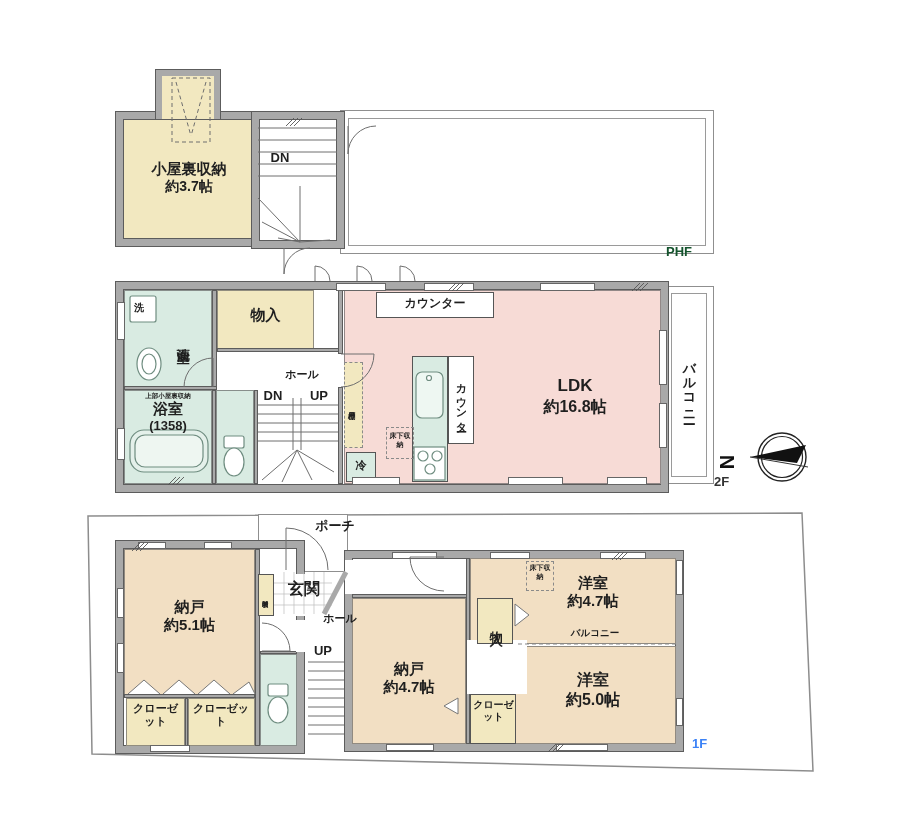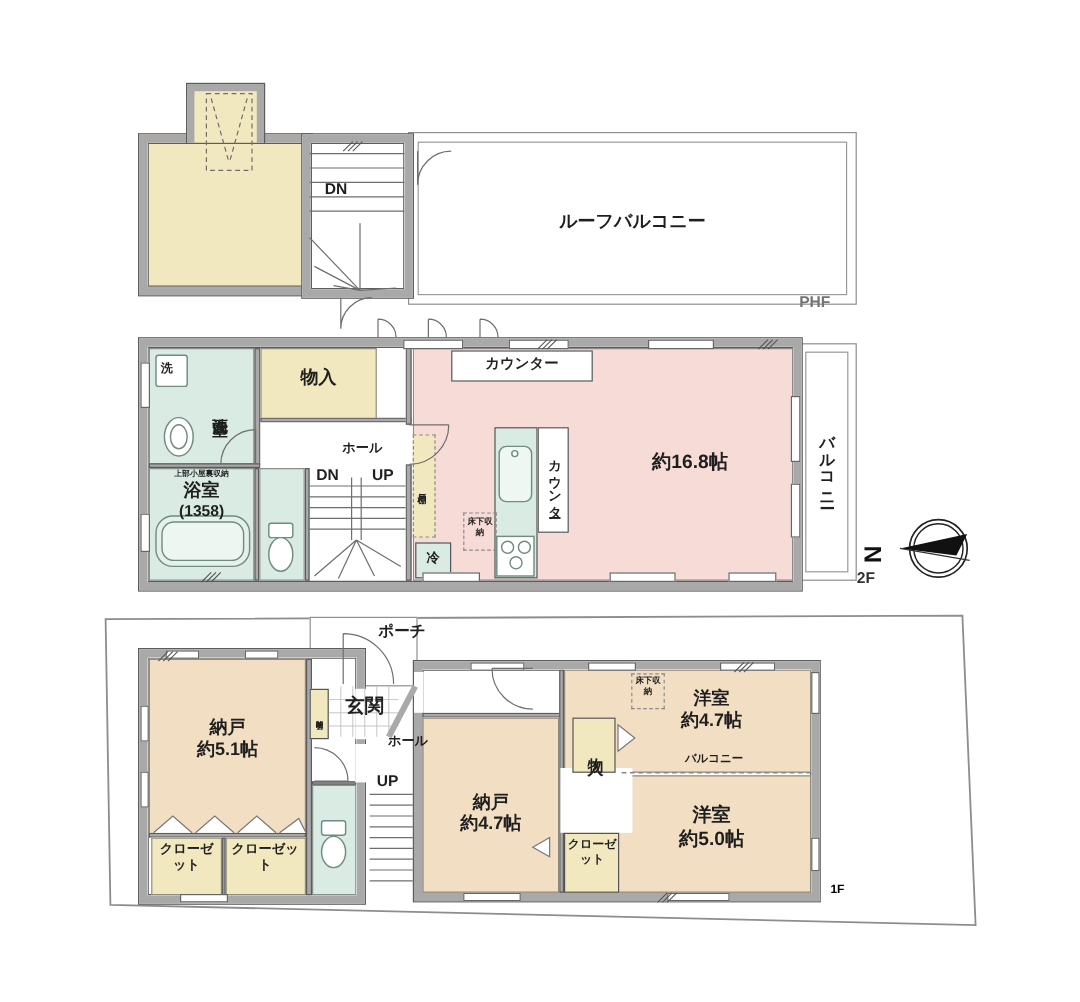--- a/index.html
+++ b/index.html
@@ -181,41 +181,45 @@
     </g>
     <g>
       <circle cx="782" cy="457" r="24" stroke="#222" stroke-width="1.4" fill="none"></circle>
       <circle cx="782" cy="457" r="20.5" stroke="#222" stroke-width="1.2" fill="none"></circle>
       <polygon points="750,457 806,445 797,463" fill="#111"></polygon>
       <line x1="750" y1="457" x2="808" y2="467" stroke="#333" stroke-width="1"></line>
       <text transform="rotate(-90 734 462)" x="734" y="462" font-size="20" font-weight="bold" fill="#111" text-anchor="middle">N</text>
     </g>
   </svg>
 
+  <div class="lbl" style="left:122px;top:160px;width:134px;font-size:15px;">
+    <div>小屋裏収納</div>
+    <div style="font-size:14px;">約3.7帖</div>
+  </div>
   <div class="lbl nw" style="left:262px;top:150px;width:36px;font-size:13px;">DN</div>
-  <div class="lbl nw" style="left:340px;top:176px;width:374px;font-size:15px;">ルーフバルコニー</div>
-  <div class="lbl nw" style="left:666px;top:244px;font-size:13px;color:#737373;">PHF</div>
+  <div class="lbl nw" style="left:666px;top:244px;font-size:13px;color:#14532d;">PHF</div>
 
   <div class="lbl nw" style="left:376px;top:296px;width:118px;font-size:12px;">カウンター</div>
   <div class="lbl nw" style="left:217px;top:306px;width:97px;font-size:15px;">物入</div>
   <div class="lbl nw" style="left:134px;top:302px;font-size:10px;">洗</div>
   <div class="lbl vt" style="left:175px;top:306px;height:66px;font-size:13px;">洗面室</div>
   <div class="lbl nw" style="left:126px;top:392px;width:84px;font-size:6.5px;">上部小屋裏収納</div>
   <div class="lbl" style="left:126px;top:400px;width:84px;">
     <div style="font-size:15px;">浴室</div>
     <div style="font-size:13px;">(1358)</div>
   </div>
   <div class="lbl nw" style="left:280px;top:368px;width:44px;font-size:11px;">ホール</div>
   <div class="lbl nw" style="left:258px;top:388px;width:30px;font-size:13px;">DN</div>
   <div class="lbl nw" style="left:304px;top:388px;width:30px;font-size:13px;">UP</div>
   <div class="lbl vt" style="left:347px;top:376px;height:60px;font-size:7.5px;letter-spacing:0;">吊戸棚</div>
   <div class="lbl nw" style="left:346px;top:459px;width:30px;font-size:11px;">冷</div>
   <div class="lbl" style="left:388px;top:431px;width:24px;font-size:7px;letter-spacing:0;line-height:1.3;">床下収納</div>
   <div class="lbl vt" style="left:454px;top:362px;height:78px;font-size:11px;letter-spacing:0;">カウンター</div>
   <div class="lbl" style="left:495px;top:376px;width:160px;">
+    <div style="font-size:17px;">LDK</div>
     <div style="font-size:16px;text-align:center;">約16.8帖</div>
   </div>
   <div class="lbl vt" style="left:681px;top:338px;height:96px;font-size:13px;">バルコニー</div>
   <div class="lbl nw" style="left:714px;top:474px;font-size:13px;color:#333;">2F</div>
 
   <div class="lbl nw" style="left:303px;top:518px;width:64px;font-size:13px;">ポーチ</div>
   <div class="lbl nw" style="left:276px;top:579px;width:56px;font-size:16px;">玄関</div>
   <div class="lbl vt" style="left:261px;top:577px;height:38px;font-size:6px;letter-spacing:0;">玄関収納</div>
   <div class="lbl" style="left:124px;top:598px;width:131px;font-size:15px;">
     <div>納戸</div>
@@ -234,15 +238,15 @@
   <div class="lbl" style="left:518px;top:574px;width:150px;font-size:15px;">
     <div>洋室</div>
     <div>約4.7帖</div>
   </div>
   <div class="lbl nw" style="left:535px;top:627px;width:120px;font-size:9.5px;font-weight:bold;">バルコニー</div>
   <div class="lbl" style="left:518px;top:670px;width:150px;font-size:16px;">
     <div>洋室</div>
     <div>約5.0帖</div>
   </div>
   <div class="lbl" style="left:472px;top:699px;width:43px;font-size:10px;letter-spacing:0;">クローゼット</div>
-  <div class="lbl nw" style="left:692px;top:736px;font-size:10px;color:#000000;">1F</div>
+  <div class="lbl nw" style="left:692px;top:736px;font-size:13px;color:#3b82f6;">1F</div>
 
 </div>
 
 </body></html>

